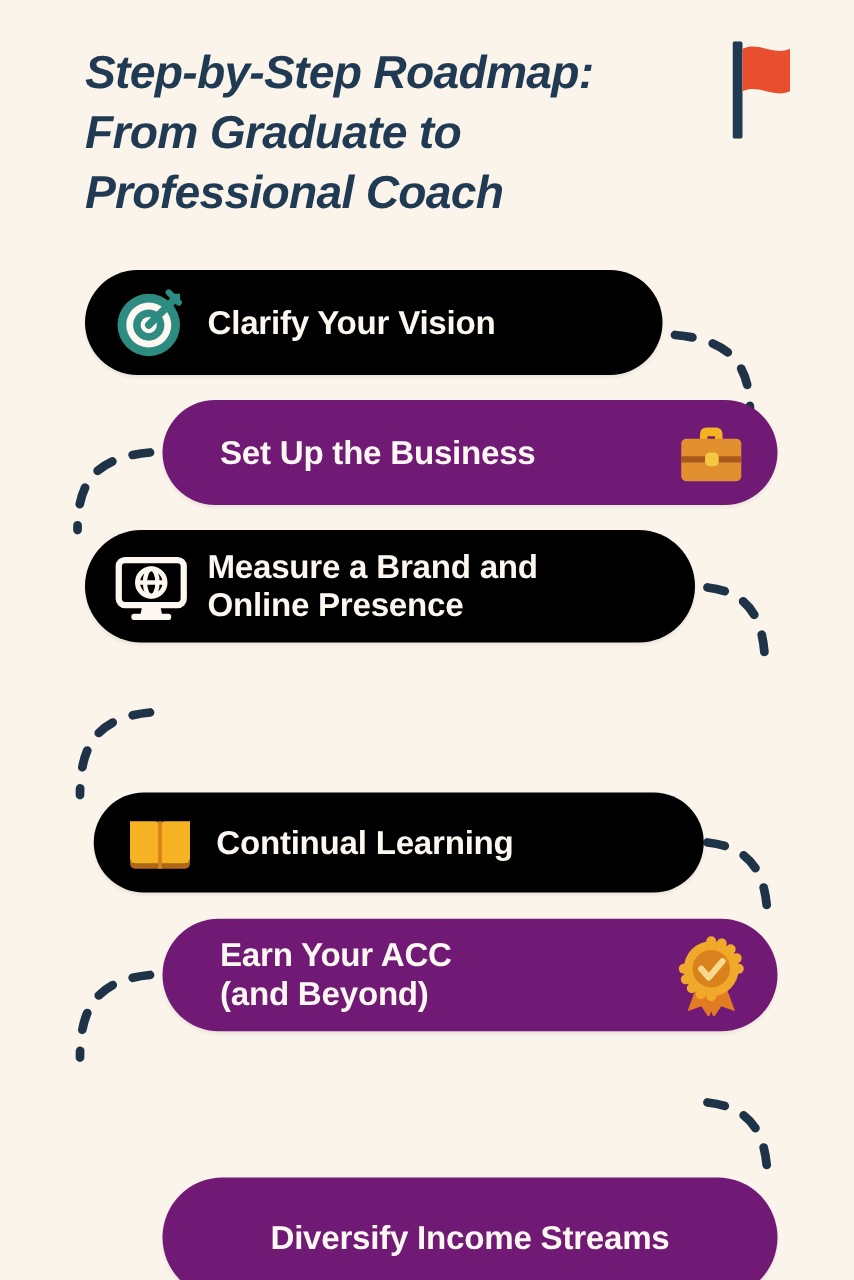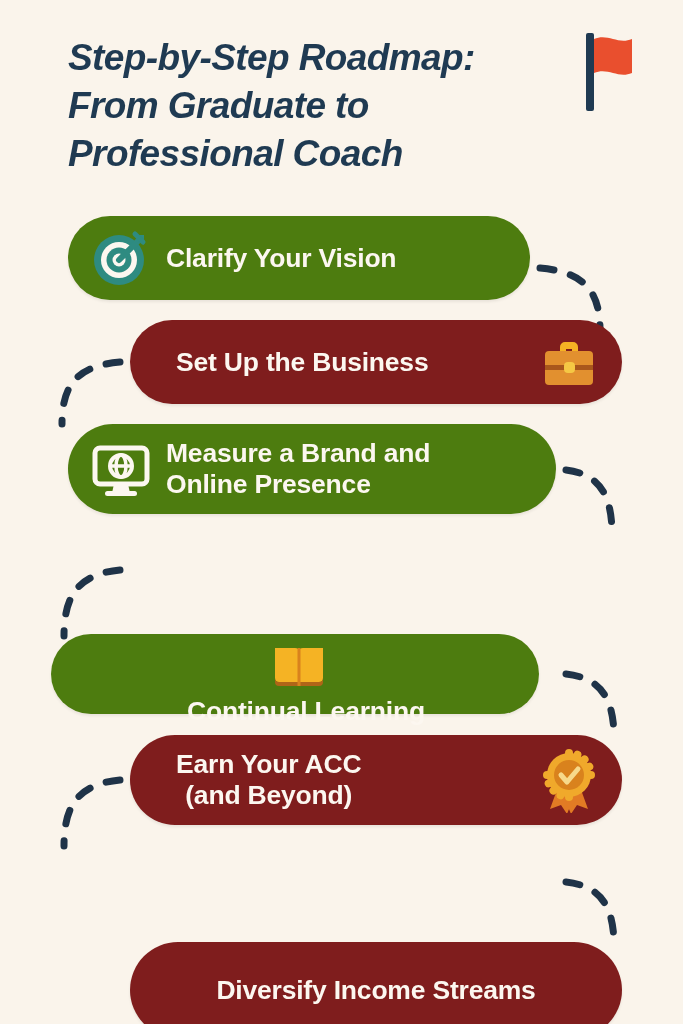--- a/index.html
+++ b/index.html
@@ -52,22 +52,22 @@
   }
 
   
   .bar {
     position:absolute;
     border-radius:999px;
     display:flex;
     align-items:center;
     box-shadow:0 2px 3px rgba(0,0,0,0.07);
   }
-  .bar.orange { background:#4d7c0f; }
-  .bar.teal   { background:#7f1d1d;text-align:center; }
+  .bar.orange { background:#000000; }
+  .bar.teal   { background:#701a75; }
 
   .bar-label {
     color:#FCF7F0;
     font-size:26.5px;
     font-weight:700;
     line-height:1.16;
     letter-spacing:-0.2px;
     white-space:pre-line;
   }
   .bar-icon {
@@ -86,21 +86,21 @@
   .bar.icon-right .bar-icon { width:66px; height:66px; margin-left:12px; }
 
   
   .bar.no-icon { justify-content:center; }
 
   
   #bar-1 { left:68px;  top:216px; width:462px; height:84px; }
   #bar-2 { left:130px; top:320px; width:492px; height:84px; }
   #bar-3 { left:68px;  top:424px; width:488px; height:90px; }
   #bar-4 { left:130px; top:533px; width:492px; height:74px; }
-  #bar-5 { left:51px;  top:634px; width:488px; height:80px;flex-direction:column; }
+  #bar-5 { left:75px;  top:634px; width:488px; height:80px; }
   #bar-6 { left:130px; top:735px; width:492px; height:90px; }
   #bar-7 { left:68px;  top:845px; width:488px; height:76px; }
   #bar-8 { left:130px; top:942px; width:492px; height:96px; }
 </style>
 </head>
 <body>
 
 <div id="poster">
 
   <div id="title-block">

